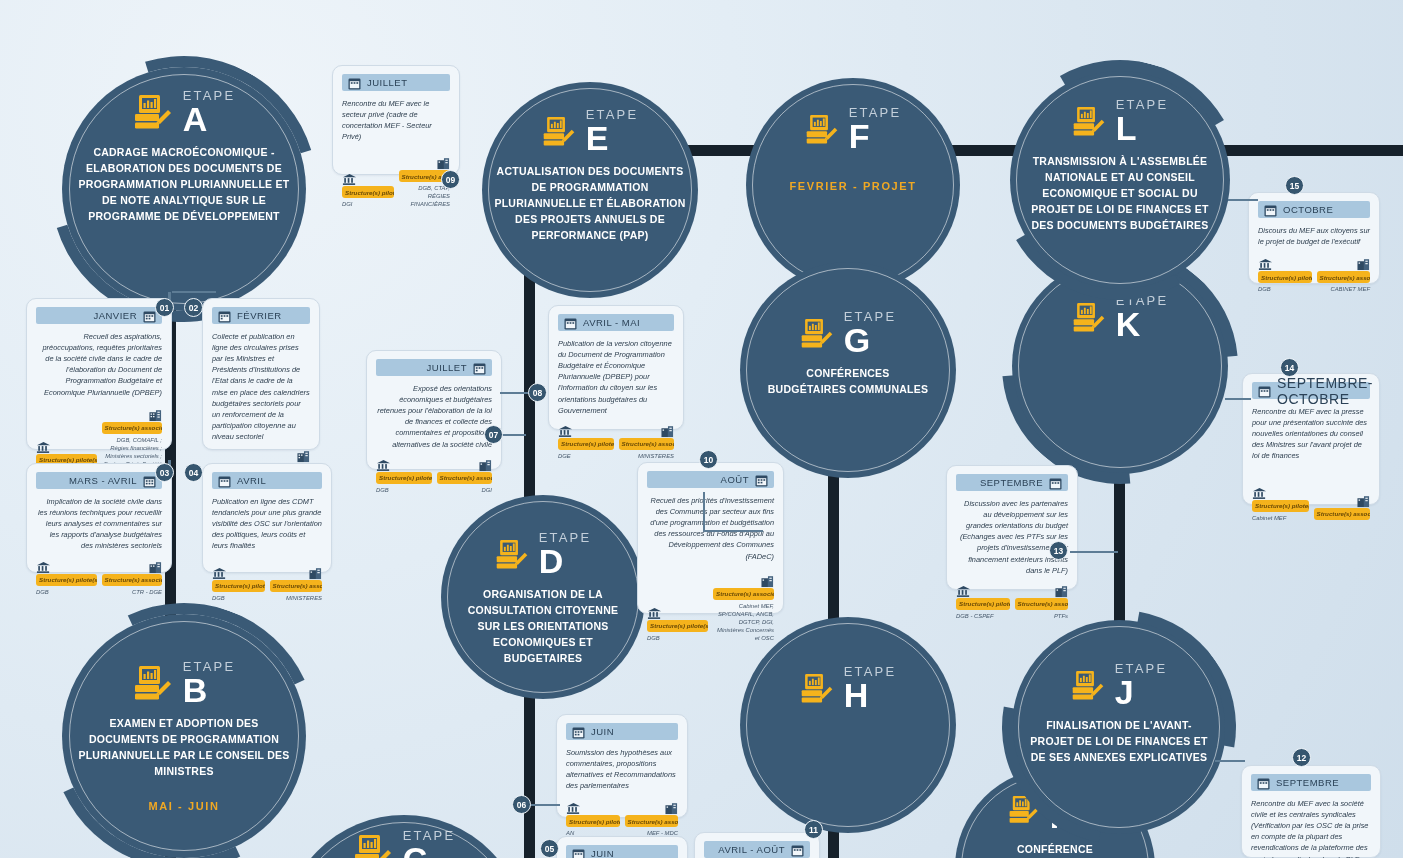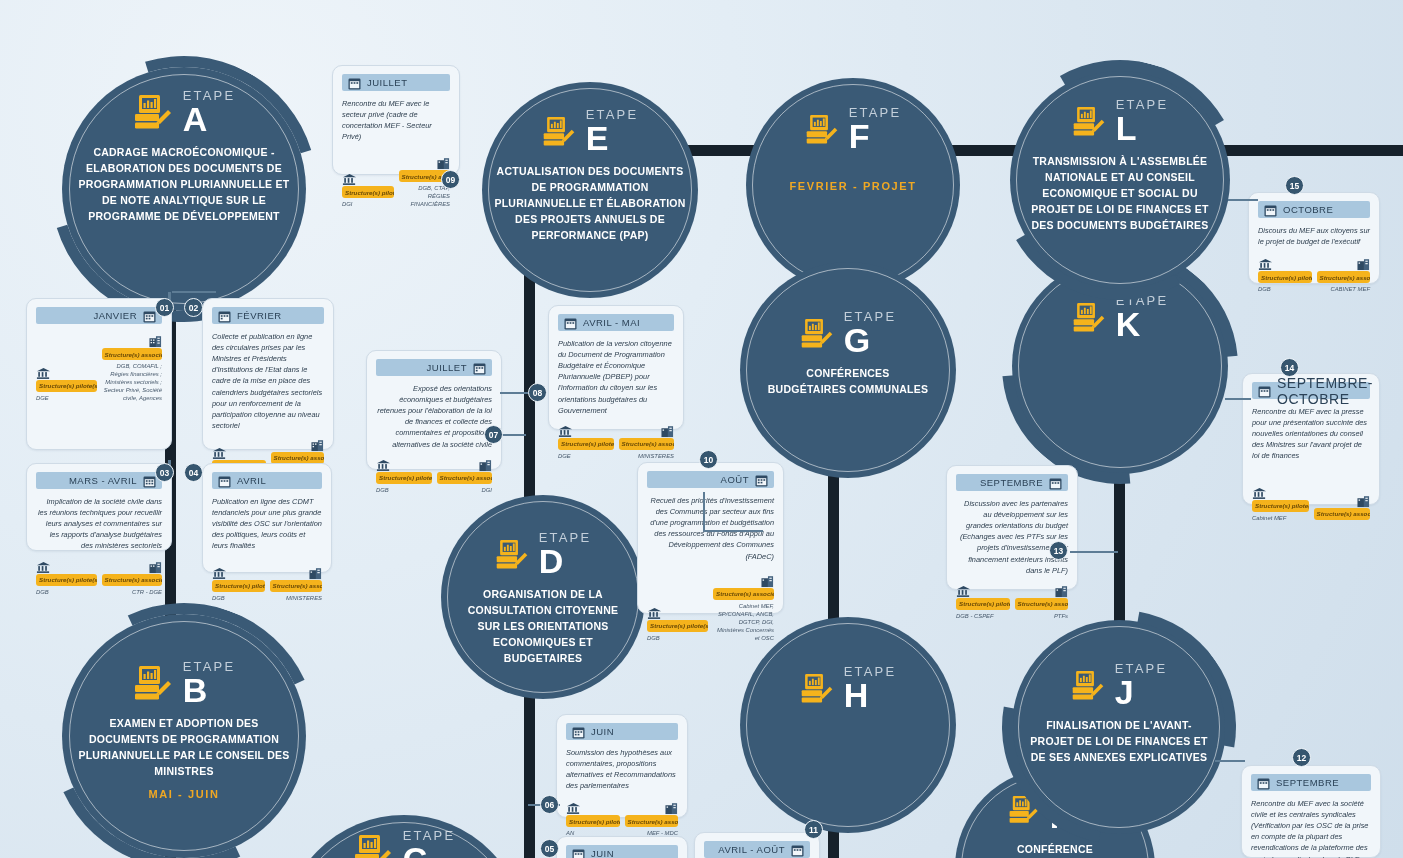--- a/index.html
+++ b/index.html
@@ -47,21 +47,21 @@
     display:block; margin-bottom:1px;
   }
   .etape-letter{
     font-size:34px; font-weight:700; color:#ffffff; display:block; line-height:.95;
   }
   .step-title{
     font-size:10.5px; font-weight:700; letter-spacing:.25px; line-height:1.52;
     color:#ffffff; padding:0 14px;
   }
   .step-months{
-    margin-top:8px; font-size:11px; font-weight:700; color:#f0a823;
+    margin-top:20px; font-size:11px; font-weight:700; color:#f0a823;
     letter-spacing:1.6px;
   }
 
   
   .doc-icon{ width:40px; height:36px; position:relative; flex:0 0 auto; }
 
   
   .card{
     position:absolute;
     background:#f1f6fa;
@@ -455,20 +455,21 @@
             <rect x="0.5" y="1.5" width="12" height="11" rx="1.2" fill="#2f4a63"></rect>
             <rect x="1.8" y="4.2" width="9.4" height="7" fill="#f1f6fa"></rect>
             <rect x="2.8" y="5.2" width="1.8" height="1.6" fill="#2f4a63"></rect>
             <rect x="5.6" y="5.2" width="1.8" height="1.6" fill="#2f4a63"></rect>
             <rect x="8.4" y="5.2" width="1.8" height="1.6" fill="#2f4a63"></rect>
             <rect x="2.8" y="7.8" width="1.8" height="1.6" fill="#2f4a63"></rect>
             <rect x="5.6" y="7.8" width="1.8" height="1.6" fill="#2f4a63"></rect>
           </svg>
       </span>
     </div>
+    <div class="card-body ta-right">Recueil des aspirations, préoccupations, requêtes prioritaires de la société civile dans le cadre de l'élaboration du Document de Programmation  Budgétaire et Economique Pluriannuelle (DPBEP)</div>
     <div class="pills">
       <div class="pillwrap">
         <span class="pill-ico"><svg viewBox="0 0 16 13" width="15" height="13">
               <path d="M8 0.5 L15 4 H1 Z" fill="#2f4a63"></path>
               <rect x="2.4" y="5" width="1.8" height="5" fill="#2f4a63"></rect>
               <rect x="6.1" y="5" width="1.8" height="5" fill="#2f4a63"></rect>
               <rect x="9.8" y="5" width="1.8" height="5" fill="#2f4a63"></rect>
               <rect x="1" y="10.6" width="13" height="1.7" fill="#2f4a63"></rect>
             </svg></span>
         <div class="pill">Structure(s) pilote(s)</div>
@@ -486,21 +487,21 @@
               <rect x="9" y="5" width="2.6" height="1.2" fill="#f1f6fa"></rect>
               <rect x="9" y="7.6" width="2.6" height="1.2" fill="#f1f6fa"></rect>
             </svg></span>
         <div class="pill">Structure(s) associée(s)</div>
         <div class="pill-note r">DGB, COMAFIL ; Régies financières ; Ministères sectoriels ; Secteur Privé, Société civile, Agences</div>
       </div>
     </div>
   </div>
   <div class="badge" style="left:155px; top:298px;">01</div>
 
-  <div class="card" style="left:202px; top:298px; width:132px; height:152px;">
+  <div class="card" style="left:202px; top:298px; width:118px; height:152px;">
     <div class="card-head left">
       <span class="cal-icon">
         <svg viewBox="0 0 13 13" width="13" height="13">
             <rect x="0.5" y="1.5" width="12" height="11" rx="1.2" fill="#2f4a63"></rect>
             <rect x="1.8" y="4.2" width="9.4" height="7" fill="#f1f6fa"></rect>
             <rect x="2.8" y="5.2" width="1.8" height="1.6" fill="#2f4a63"></rect>
             <rect x="5.6" y="5.2" width="1.8" height="1.6" fill="#2f4a63"></rect>
             <rect x="8.4" y="5.2" width="1.8" height="1.6" fill="#2f4a63"></rect>
             <rect x="2.8" y="7.8" width="1.8" height="1.6" fill="#2f4a63"></rect>
           </svg>
@@ -530,21 +531,21 @@
               <rect x="9" y="2.4" width="2.6" height="1.2" fill="#f1f6fa"></rect>
               <rect x="9" y="5" width="2.6" height="1.2" fill="#f1f6fa"></rect>
             </svg></span>
         <div class="pill">Structure(s) associée(s)</div>
         <div class="pill-note r">Ministères &amp; Institutions de l'Etat</div>
       </div>
     </div>
   </div>
   <div class="badge" style="left:184px; top:298px;">02</div>
 
-  <div class="card" style="left:26px; top:463px; width:146px; height:88px;">
+  <div class="card" style="left:26px; top:463px; width:146px; height:110px;">
     <div class="card-head right">
       <span class="card-month">MARS - AVRIL</span>
       <span class="cal-icon">
         <svg viewBox="0 0 13 13" width="13" height="13">
             <rect x="0.5" y="1.5" width="12" height="11" rx="1.2" fill="#2f4a63"></rect>
             <rect x="1.8" y="4.2" width="9.4" height="7" fill="#f1f6fa"></rect>
             <rect x="2.8" y="5.2" width="1.8" height="1.6" fill="#2f4a63"></rect>
             <rect x="5.6" y="5.2" width="1.8" height="1.6" fill="#2f4a63"></rect>
             <rect x="8.4" y="5.2" width="1.8" height="1.6" fill="#2f4a63"></rect>
             <rect x="2.8" y="7.8" width="1.8" height="1.6" fill="#2f4a63"></rect>
@@ -964,21 +965,21 @@
               <rect x="7.5" y="0.8" width="5.5" height="11.7" fill="#44627e"></rect>
               <rect x="1.7" y="4.3" width="1.6" height="1.4" fill="#f1f6fa"></rect>
               <rect x="9" y="2.4" width="2.6" height="1.2" fill="#f1f6fa"></rect>
               <rect x="9" y="5" width="2.6" height="1.2" fill="#f1f6fa"></rect>
             </svg></span>
         <div class="pill">Structure(s) associée(s)</div>
         <div class="pill-note r">MEF - MDC</div>
       </div>
     </div>
   </div>
-  <div class="badge" style="left:540px; top:795px;">06</div>
+  <div class="badge" style="left:512px; top:795px;">06</div>
 
   <div class="card" style="left:556px; top:836px; width:132px; height:60px;">
     <div class="card-head left">
       <span class="cal-icon">
         <svg viewBox="0 0 13 13" width="13" height="13">
             <rect x="0.5" y="1.5" width="12" height="11" rx="1.2" fill="#2f4a63"></rect>
             <rect x="1.8" y="4.2" width="9.4" height="7" fill="#f1f6fa"></rect>
             <rect x="2.8" y="5.2" width="1.8" height="1.6" fill="#2f4a63"></rect>
             <rect x="5.6" y="5.2" width="1.8" height="1.6" fill="#2f4a63"></rect>
             <rect x="8.4" y="5.2" width="1.8" height="1.6" fill="#2f4a63"></rect>

